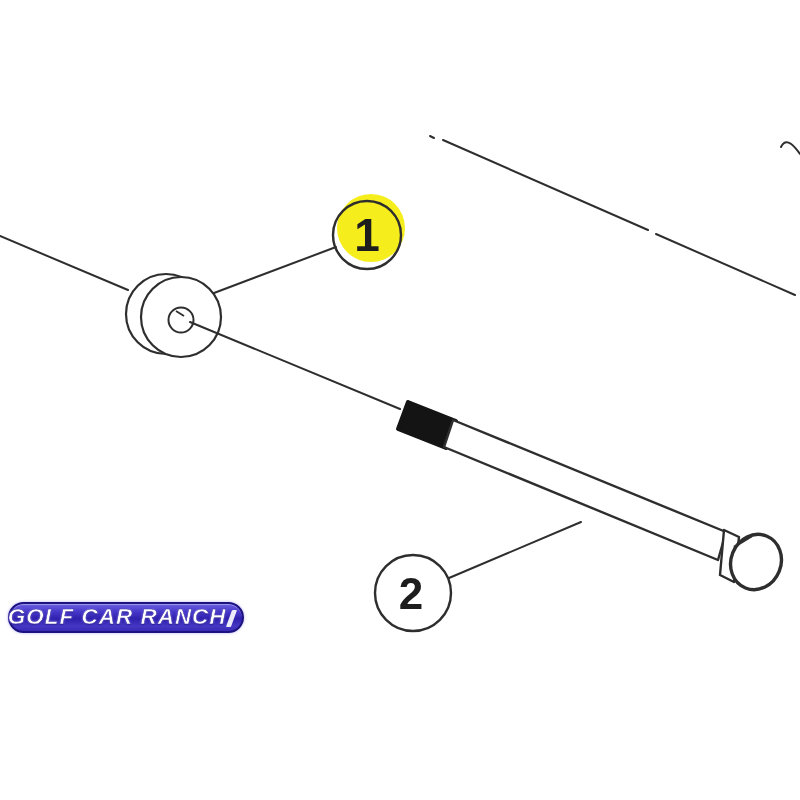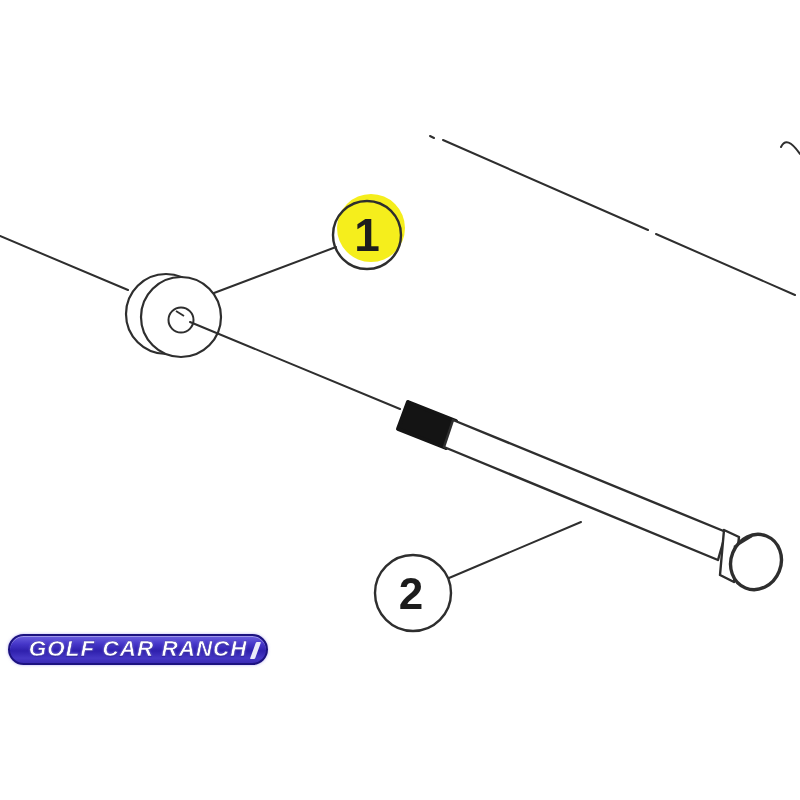--- a/index.html
+++ b/index.html
@@ -3,25 +3,25 @@
 <meta charset="utf-8">
 <style>
   html,body{margin:0;padding:0;background:#ffffff;}
   .page{position:relative;width:800px;height:800px;background:#ffffff;overflow:hidden;
         font-family:"Liberation Sans",sans-serif;}
   .figure{position:absolute;inset:0;}
   .figure svg{position:absolute;left:0;top:0;}
   .callout-num{font-family:"Liberation Sans",sans-serif;font-weight:bold;font-size:46px;fill:#1d1d1d;}
   .callout-num2{font-size:44px;}
   .logo-pill{
-    position:absolute;left:8px;top:634px;width:260px;height:31px;
+    position:absolute;left:8px;top:602px;width:236px;height:31px;
     border:2px solid #1c1280;border-radius:16px;
     background:linear-gradient(180deg,#6b5fe0 0%,#4536c8 30%,#2f20ad 55%,#4537c4 82%,#3a2ab5 100%);
     box-shadow:0 0 3px rgba(120,110,230,.55), inset 0 1px 0 rgba(255,255,255,.35);
-    display:flex;align-items:center;justify-content:center;
+    display:flex;align-items:center;justify-content:flex-start;
     box-sizing:border-box;
   }
   .logo-text{
     color:#ffffff;
     font-family:"Liberation Sans",sans-serif;
     font-style:italic;font-weight:bold;font-size:22px;
     letter-spacing:1px;white-space:nowrap;
     transform:scaleX(1.02);
     text-shadow:0 0 2px #8a7ff0,0 1px 1px #1a1080;
     -webkit-text-stroke:0.5px #2a1c9c;

